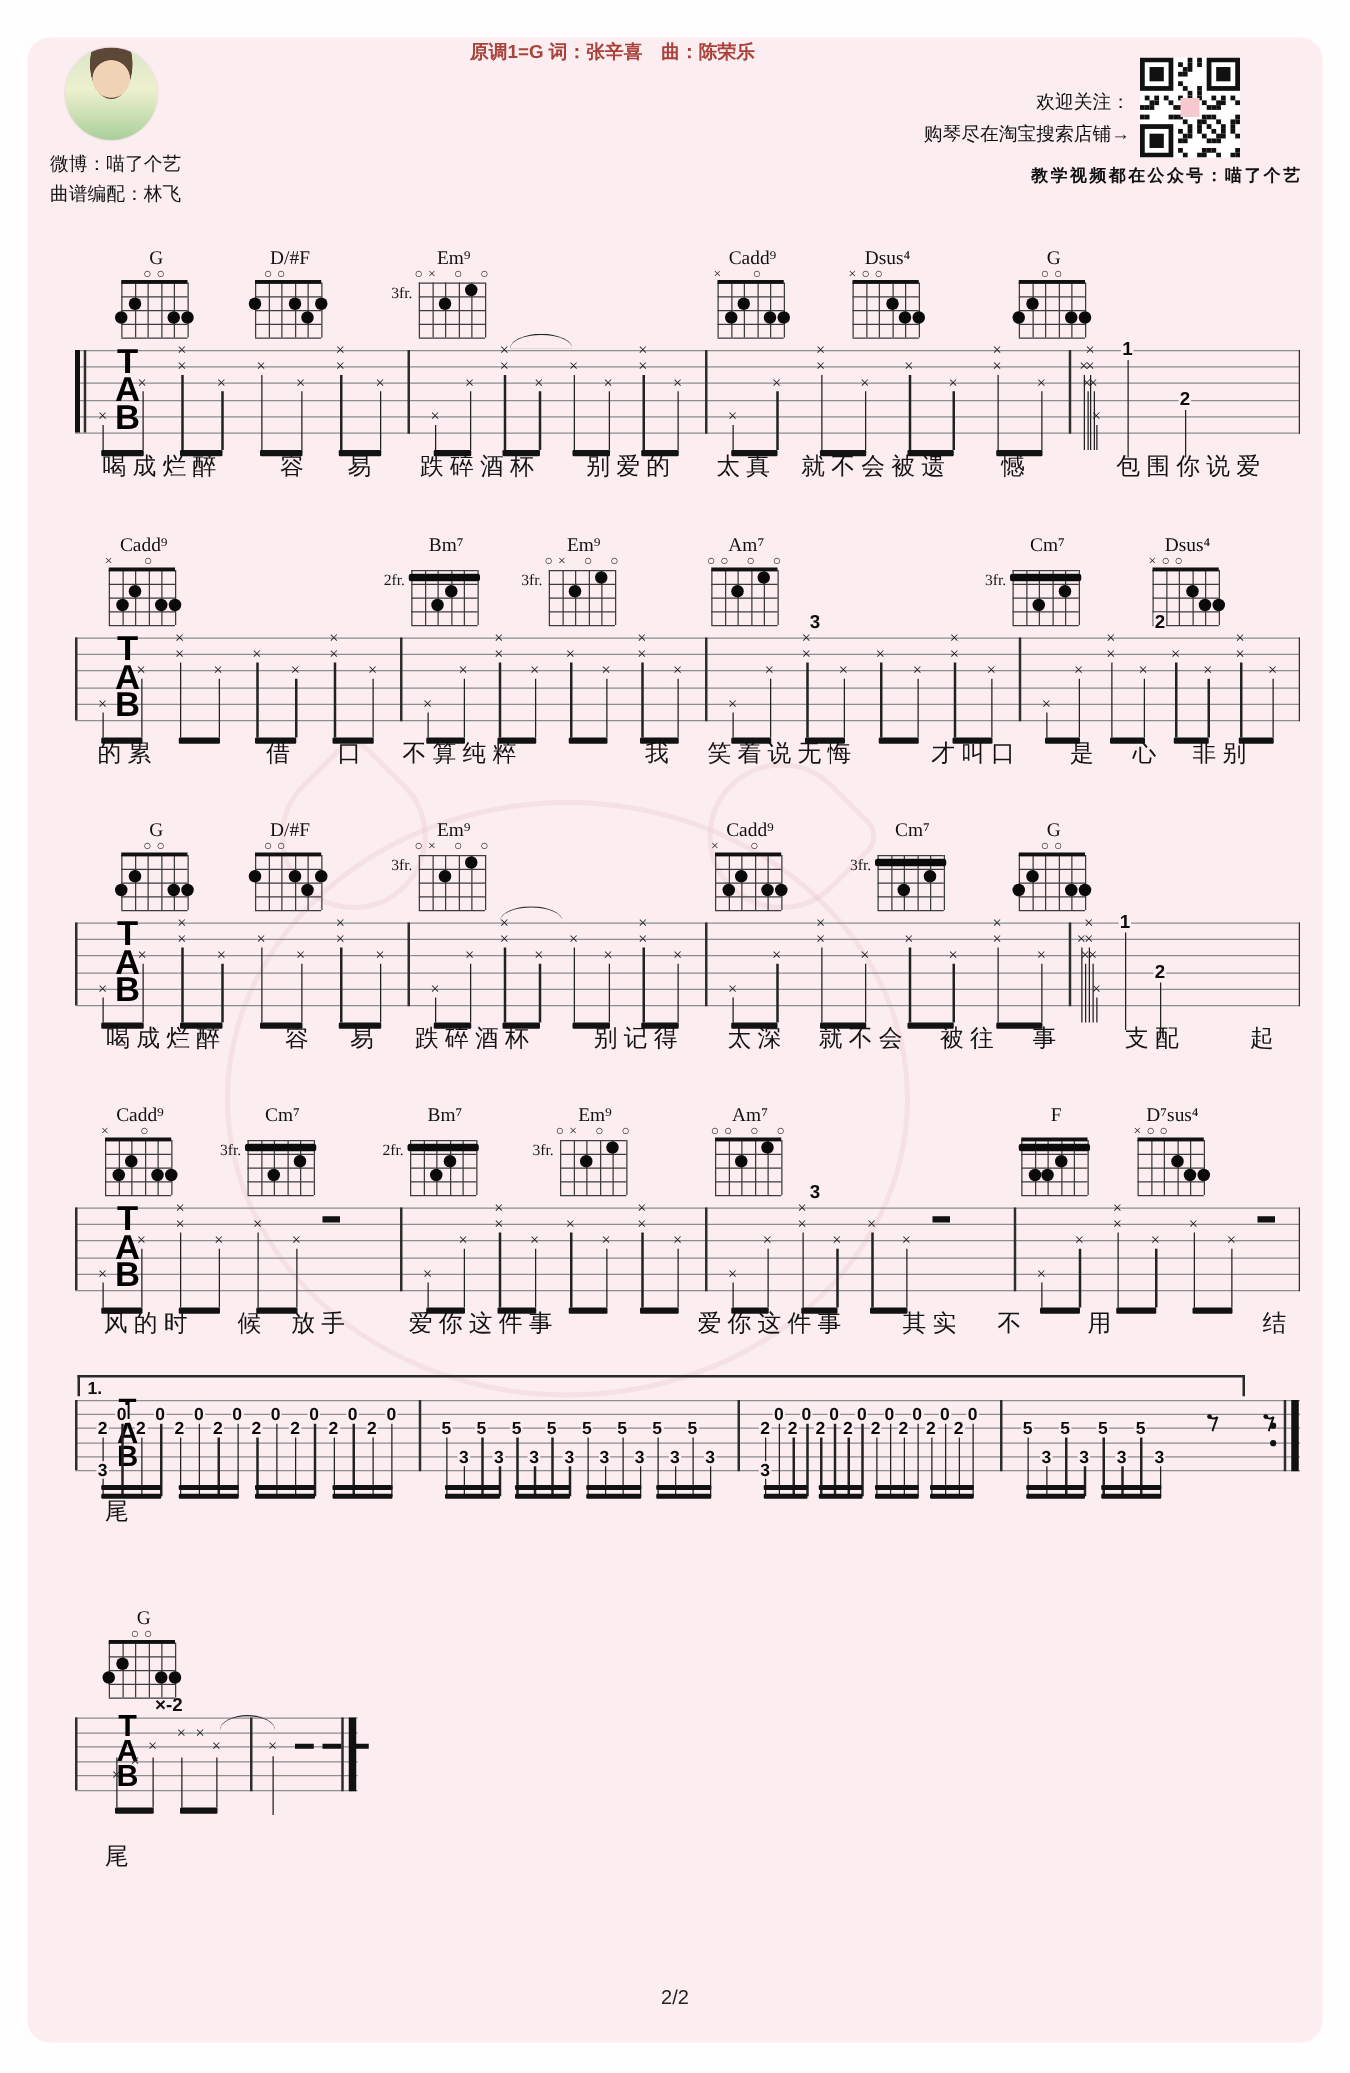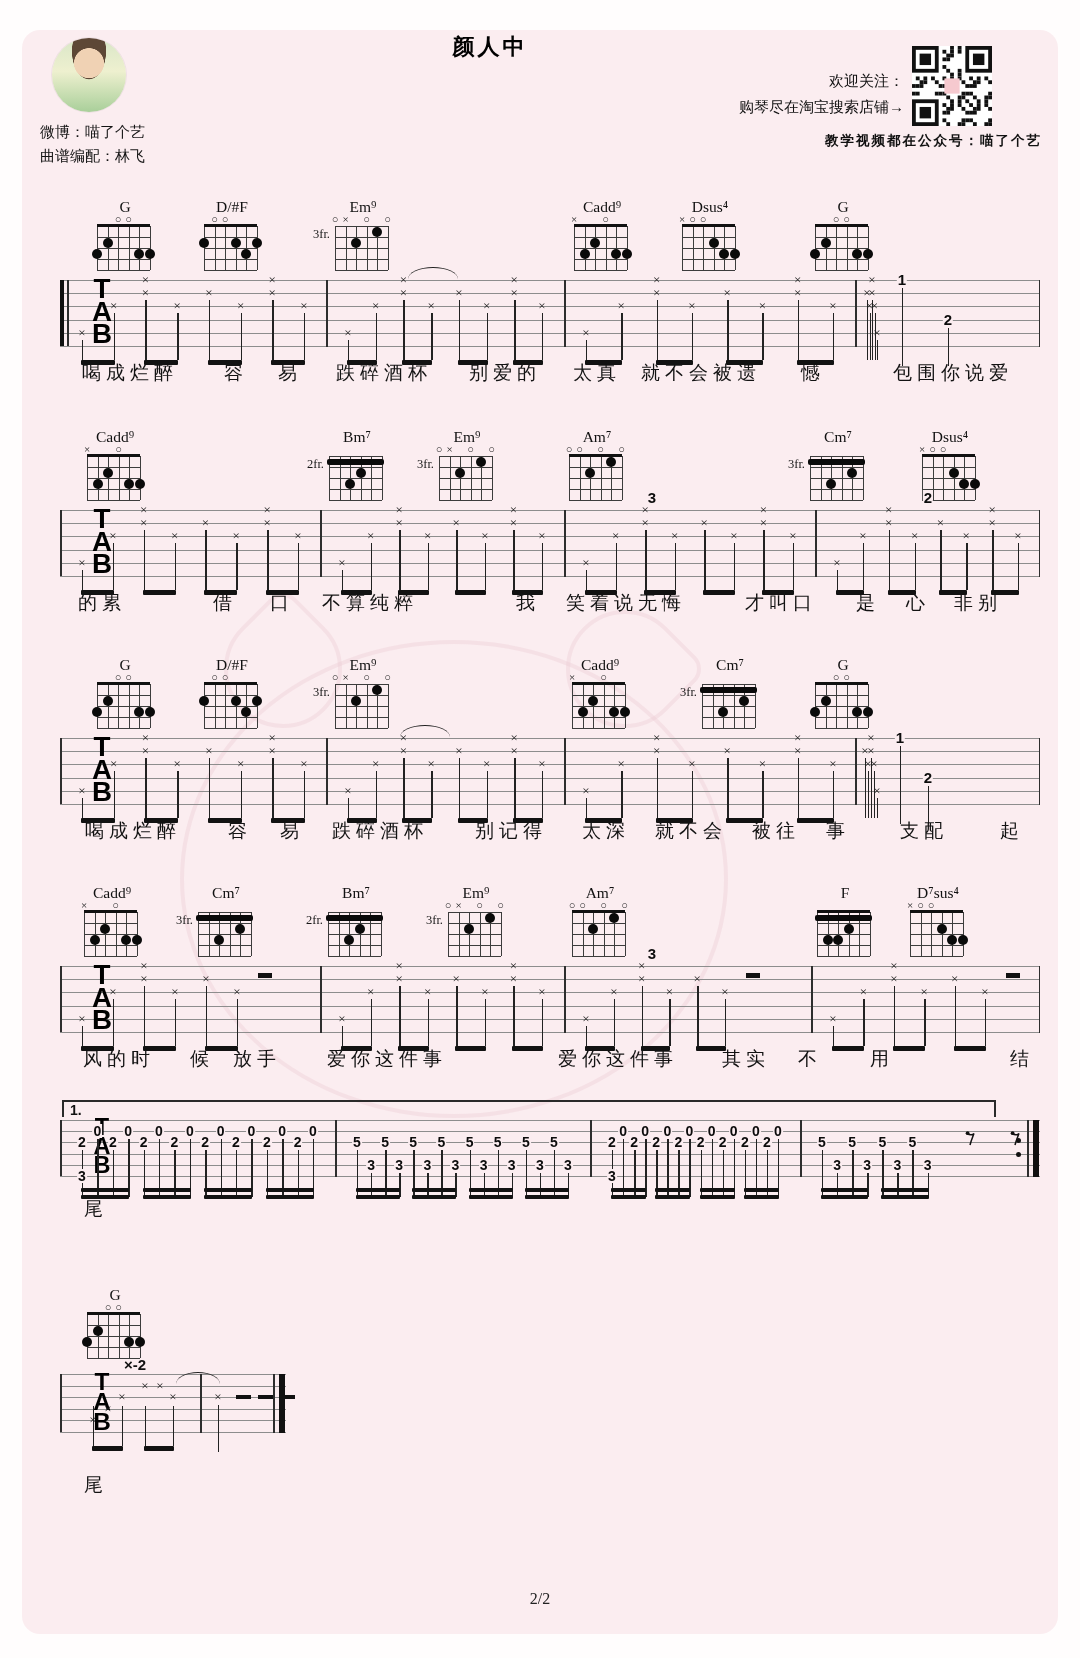--- a/index.html
+++ b/index.html
@@ -59,40 +59,40 @@
   .chord-name{position:absolute;left:0;top:0;width:100%;text-align:center;
       font-family:"Liberation Serif",serif;font-size:15.5px;color:#111;}
   .cmark{position:absolute;transform:translateX(-50%);font-family:"Liberation Serif",serif;font-size:11px;color:#222;}
   .cstr{position:absolute;width:1px;background:#3c3c3c;}
   .cfret{position:absolute;height:1px;background:#3c3c3c;}
   .cnut{position:absolute;height:3px;background:#111;}
   .cbarre{position:absolute;height:6px;background:#0a0a0a;border-radius:2px;}
   .cdot{position:absolute;width:10px;height:10px;border-radius:50%;background:#0a0a0a;}
   .cpos{position:absolute;transform:translateX(-100%);font-family:"Liberation Serif",serif;font-size:12.5px;color:#161616;}
   .footer{position:absolute;left:0;top:1590px;width:100%;text-align:center;
-      font-family:Liberation Serif, serif;font-size:16px;color:#222;}
+      font-family:Liberation Sans, sans-serif;font-size:16px;color:#222;}
 </style>
 </head>
 <body>
 
 <div class="page">
   <div class="card"></div>
 
   <div class="wmcat">
     <div class="wmear" style="left:40px;top:-34px;"></div>
     <div class="wmear" style="right:40px;top:-34px;transform:rotate(45deg) scaleX(-1);"></div>
   </div>
 
   <div class="avatar"></div>
   <div class="credit">
     <div>微博：喵了个艺</div>
     <div>曲谱编配：林飞</div>
   </div>
   <div class="titleblock">
-    <div class="artist">颜人中</div>
+    <div class="meta">原调1=G 词：张辛喜　曲：陈荣乐</div>
   </div>
   <div class="follow1">欢迎关注：</div>
   <div class="follow2">购琴尽在淘宝搜索店铺→</div>
   <div class="shop">教学视频都在公众号：喵了个艺</div>
   <svg class="qr" id="qr" viewBox="0 0 84 84">
       <rect x="0" y="0" width="84" height="84" fill="#fff"></rect>
       <rect x="0" y="0" width="28" height="28" fill="#111"></rect>
       <rect x="4" y="4" width="20" height="20" fill="#fff"></rect>
       <rect x="8" y="8" width="12" height="12" fill="#111"></rect>
       <rect x="56" y="0" width="28" height="28" fill="#111"></rect>

